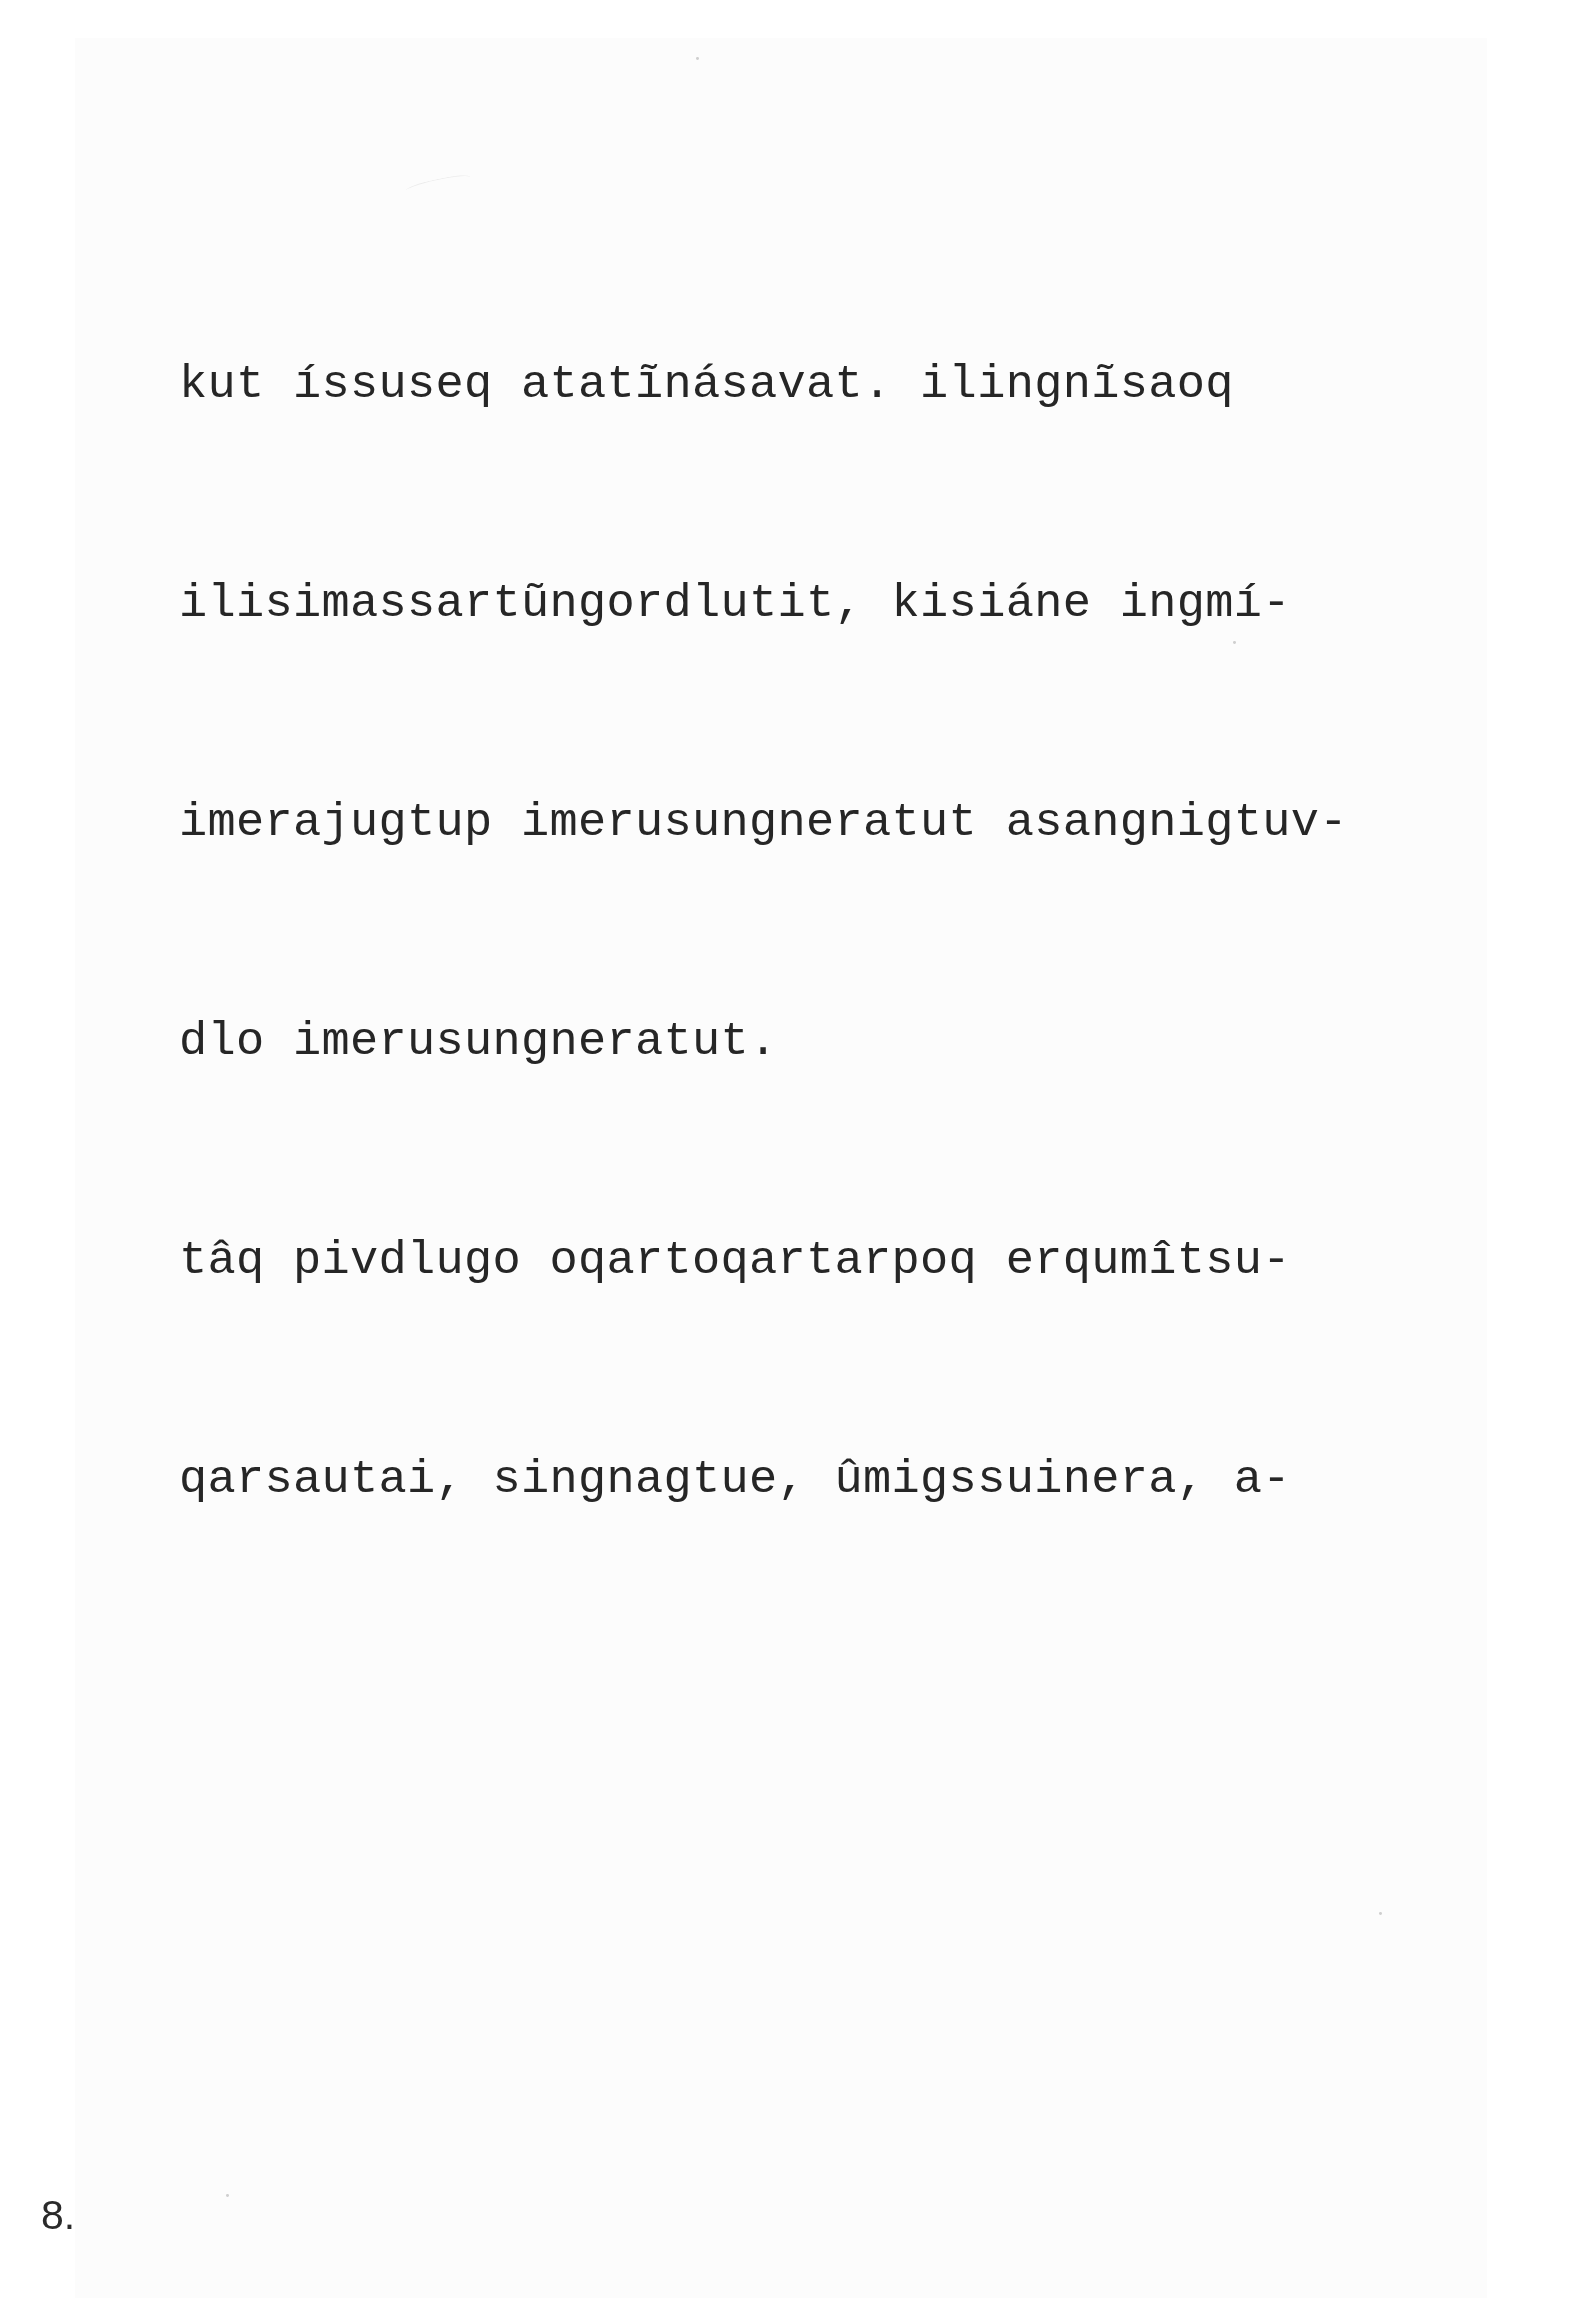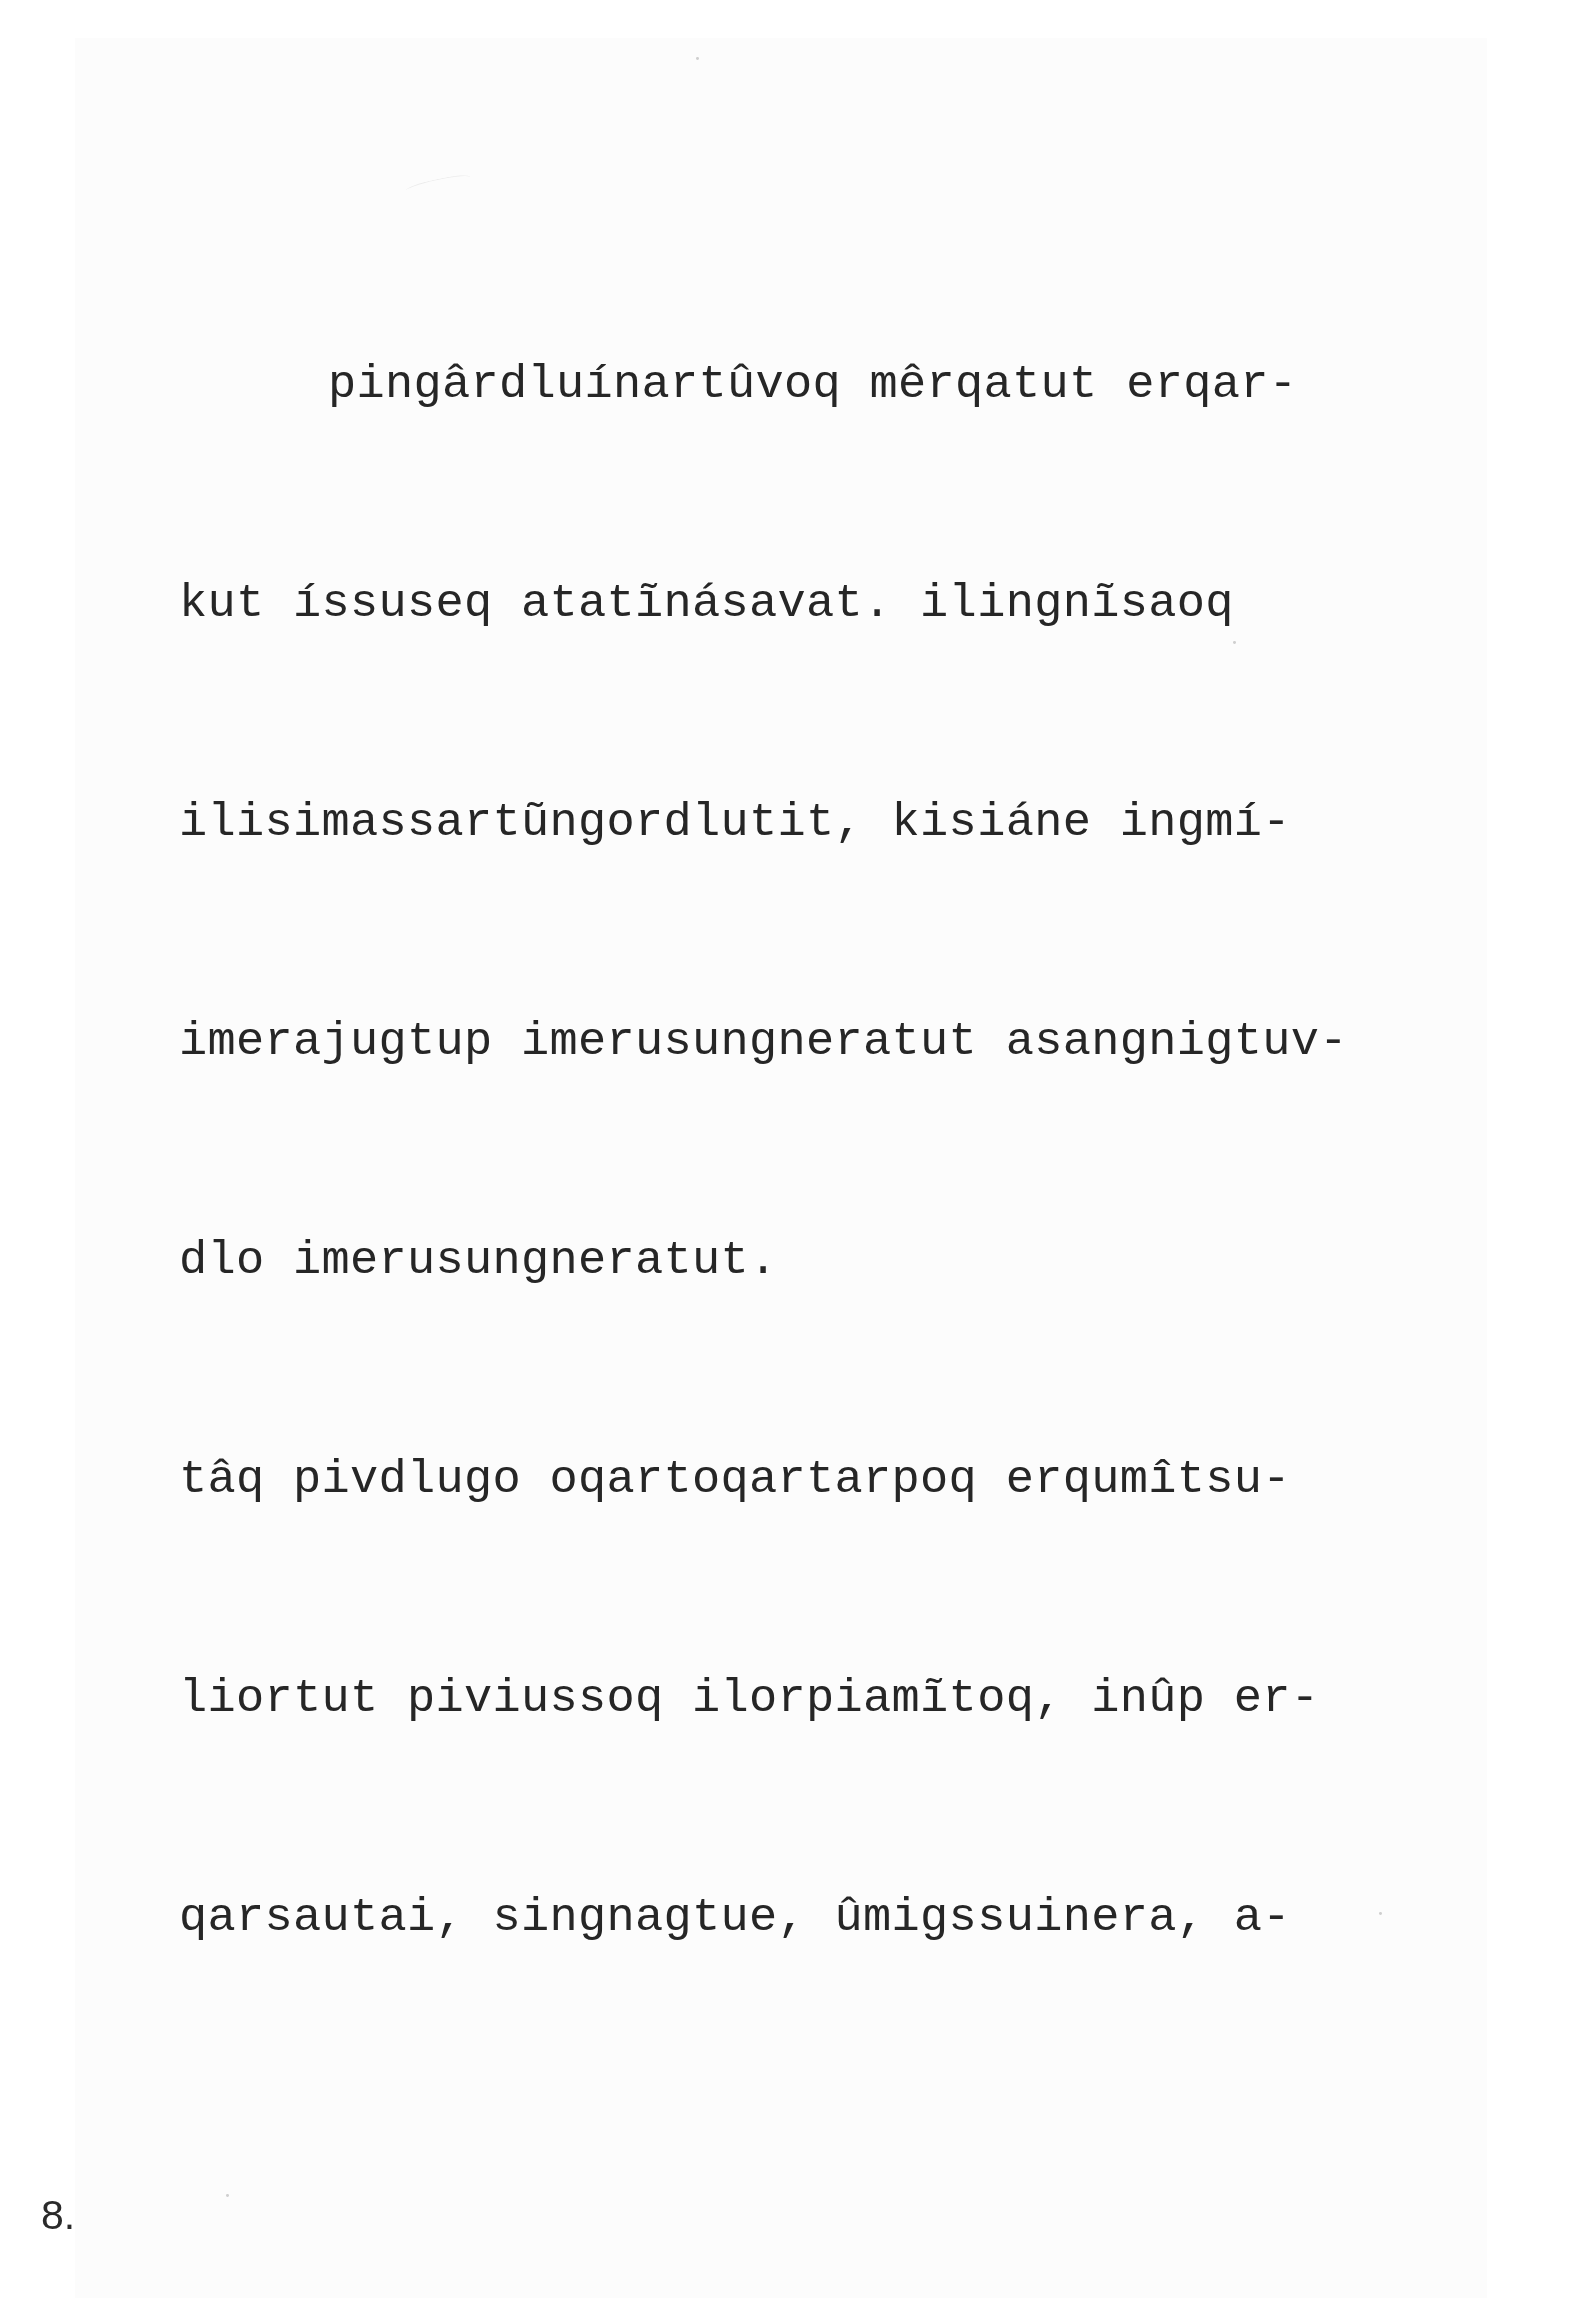--- a/index.html
+++ b/index.html
@@ -71,27 +71,25 @@
 
 <div class="page">
   <div class="smudge"></div>
   <div class="speck" style="left:621px; top:19px;"></div>
   <div class="speck" style="left:1158px; top:603px;"></div>
   <div class="speck" style="left:1304px; top:1874px;"></div>
   <div class="speck" style="left:151px; top:2156px;"></div>
 </div>
 
 <div class="text-block">
-  <span class="line indent">pingârdluínartûvoq mêrqatut erqar-</span>
   <span class="line">kut íssuseq atatĩnásavat. ilingnĩsaoq</span>
   <span class="line">ilisimassartũngordlutit, kisiáne ingmí-</span>
   <span class="line">imerajugtup imerusungneratut asangnigtuv-</span>
   <span class="line">dlo imerusungneratut.</span>
   <span class="line">tâq pivdlugo oqartoqartarpoq erqumîtsu-</span>
-  <span class="line">liortut piviussoq ilorpiamĩtoq, inûp er-</span>
   <span class="line">qarsautai, singnagtue, ûmigssuinera, a-</span>
   
   
   
   
   
   
   
   
   

